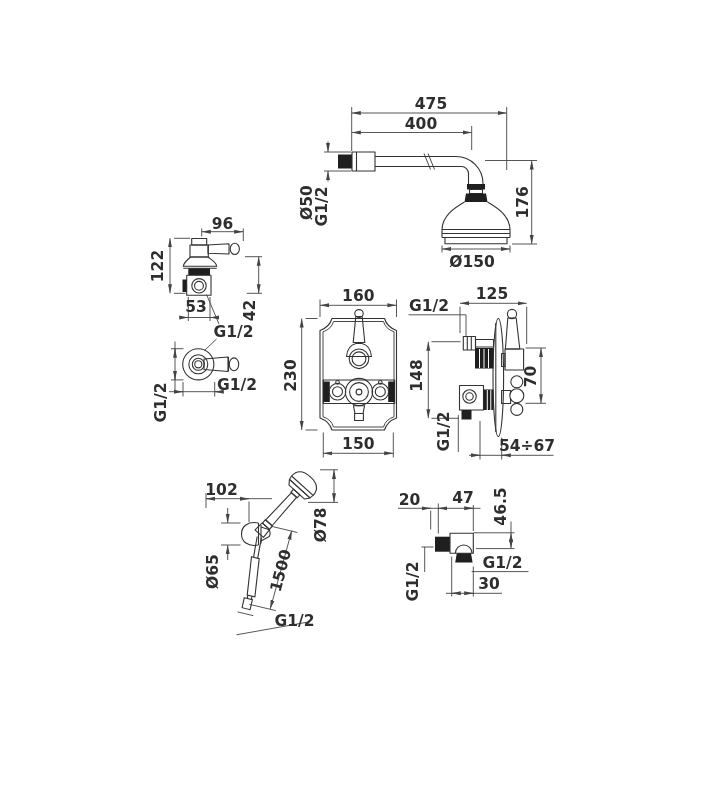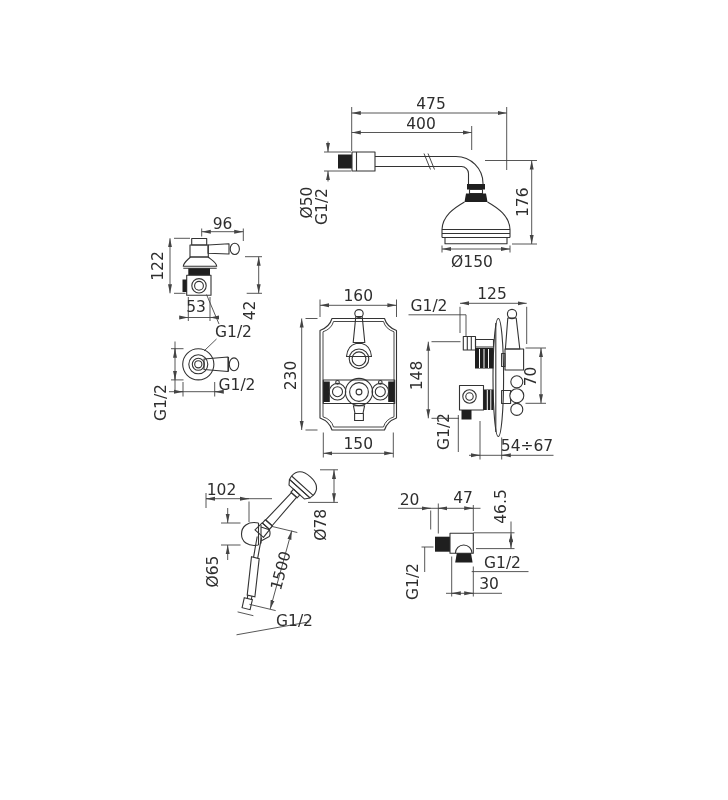--- a/index.html
+++ b/index.html
@@ -1,16 +1,16 @@
 <!DOCTYPE html>
 <html><head>
 <meta charset="utf-8">
 <style>
   html,body{margin:0;padding:0;background:#fff;}
-  .sheet{position:relative;width:728px;height:800px;background:#fff;overflow:hidden;}
+  .sheet{position:relative;width:728px;height:800px;background:#fff;overflow:hidden;font-weight:bold;}
   svg{position:absolute;left:0;top:0;}
   .o{fill:none;stroke:#333;stroke-width:1.1;stroke-linecap:butt;stroke-linejoin:round;}
   .f{fill:#1f1f1f;stroke:none;}
   .fw{fill:#fff;stroke:#333;stroke-width:1.1;}
   .d{fill:none;stroke:#444;stroke-width:0.9;}
   .da{fill:none;stroke:#444;stroke-width:0.9;marker-start:url(#ar);marker-end:url(#ar);}
   .de{fill:none;stroke:#444;stroke-width:0.9;marker-end:url(#ar);}
   .wl{fill:none;stroke:#fff;stroke-width:1;}
   text{font-family:"DejaVu Sans",sans-serif;font-size:15.5px;fill:#2e2e2e;text-anchor:middle;}
 </style>

